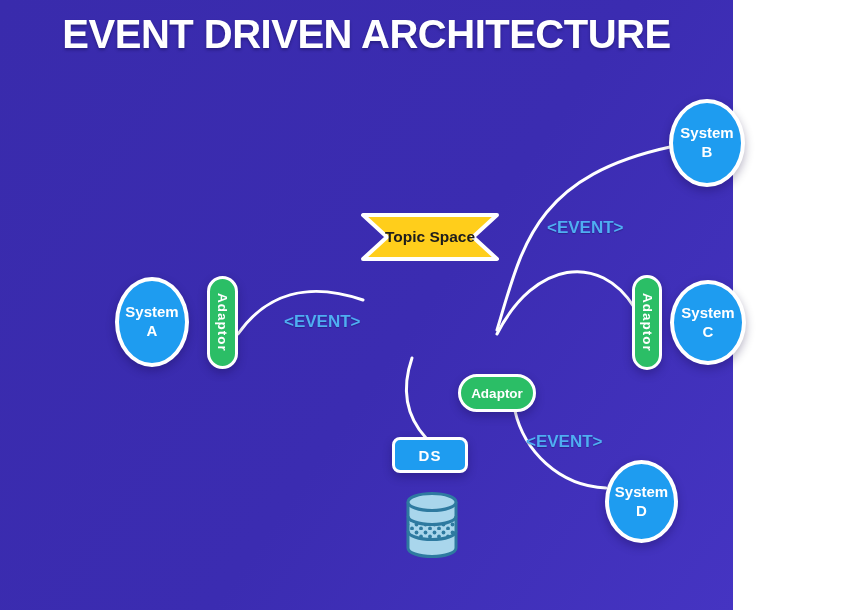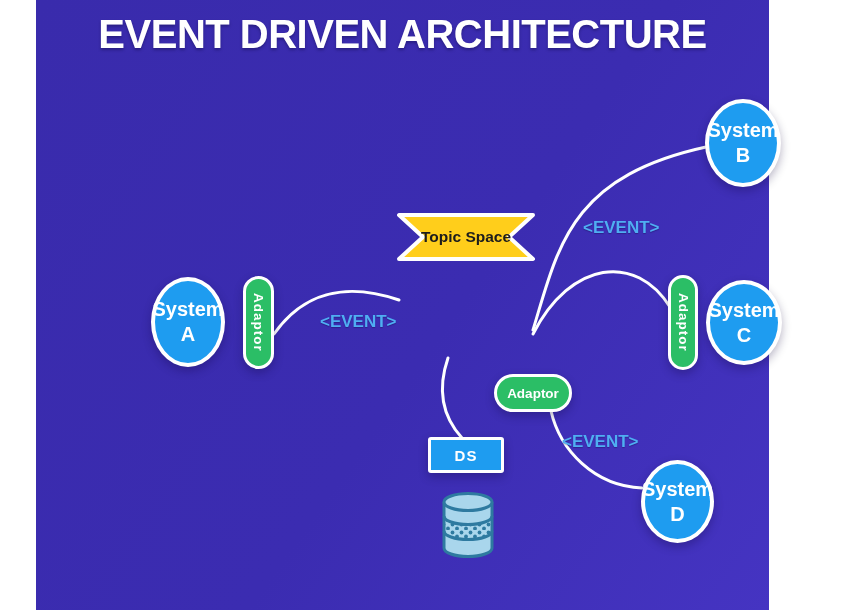--- a/index.html
+++ b/index.html
@@ -7,41 +7,40 @@
     --broker-orange:#E89940; --banner-yellow:#FFCE1B; --banner-text:#1D1D1D;
     --event-label-blue:#4FAEF2; --connector:#FFFFFF;
     --db-fill:#A9D6EC; --db-stroke:#2E7AA0;
   }
   *{margin:0;padding:0;box-sizing:border-box;}
   html,body{width:861px;height:610px;overflow:hidden;}
   body{font-family:"Liberation Sans","DejaVu Sans",sans-serif;}
   .canvas{
     position:relative;width:733px;height:610px;
     background:linear-gradient(125deg,#392BAC 0%,var(--background) 55%,#4534C2 100%);
-    margin-left:36px;
   }
   .title{
     position:absolute;top:12px;left:0;width:100%;text-align:center;
     color:#fff;font-size:40px;font-weight:800;letter-spacing:-0.5px;
     text-shadow:0 2px 3px rgba(10,5,50,.35);
     white-space:nowrap;
   }
   svg.layer{position:absolute;left:0;top:0;width:861px;height:610px;}
   .edge{stroke:var(--connector);stroke-width:3;fill:none;stroke-linecap:round;}
   .node{position:absolute;display:flex;align-items:center;justify-content:center;
         color:#fff;font-weight:700;text-align:center;
         box-shadow:0 4px 10px rgba(15,8,60,.30);}
   .circle{background:var(--node-blue);border:4px solid #fff;border-radius:50%;
-          flex-direction:column;font-size:20px;line-height:1.25;}
+          flex-direction:column;font-size:15px;line-height:1.25;}
   .pill-v{background:var(--adaptor-green);border:3px solid #fff;border-radius:17px;}
   .pill-v span{writing-mode:vertical-rl;font-size:13.5px;letter-spacing:1px;font-weight:700;}
   .pill-h{background:var(--adaptor-green);border:3px solid #fff;border-radius:19px;font-size:13.5px;}
   .broker{background:var(--broker-orange);border:4px solid #fff;border-radius:12px;
           font-size:18px;text-shadow:0 1px 2px rgba(120,60,0,.35);}
-  .ds{background:var(--node-blue);border:3px solid #fff;border-radius:3px;font-size:15px;letter-spacing:1px;}
+  .ds{background:var(--node-blue);border:3px solid #fff;border-radius:8px;font-size:15px;letter-spacing:1px;}
   .evt{position:absolute;color:var(--event-label-blue);font-weight:800;font-size:17px;
        white-space:nowrap;text-shadow:0 1px 1px rgba(10,5,50,.3);}
   .banner-wrap{position:absolute;left:358px;top:208px;width:144px;height:58px;}
   .banner-label{position:absolute;left:0;top:0;width:100%;height:100%;
        display:flex;align-items:center;justify-content:center;
        color:var(--banner-text);font-weight:700;font-size:15.5px;text-align:center;}
   .db-wrap{position:absolute;left:405px;top:490px;width:54px;height:70px;}
 </style>
 </head>
 <body>

